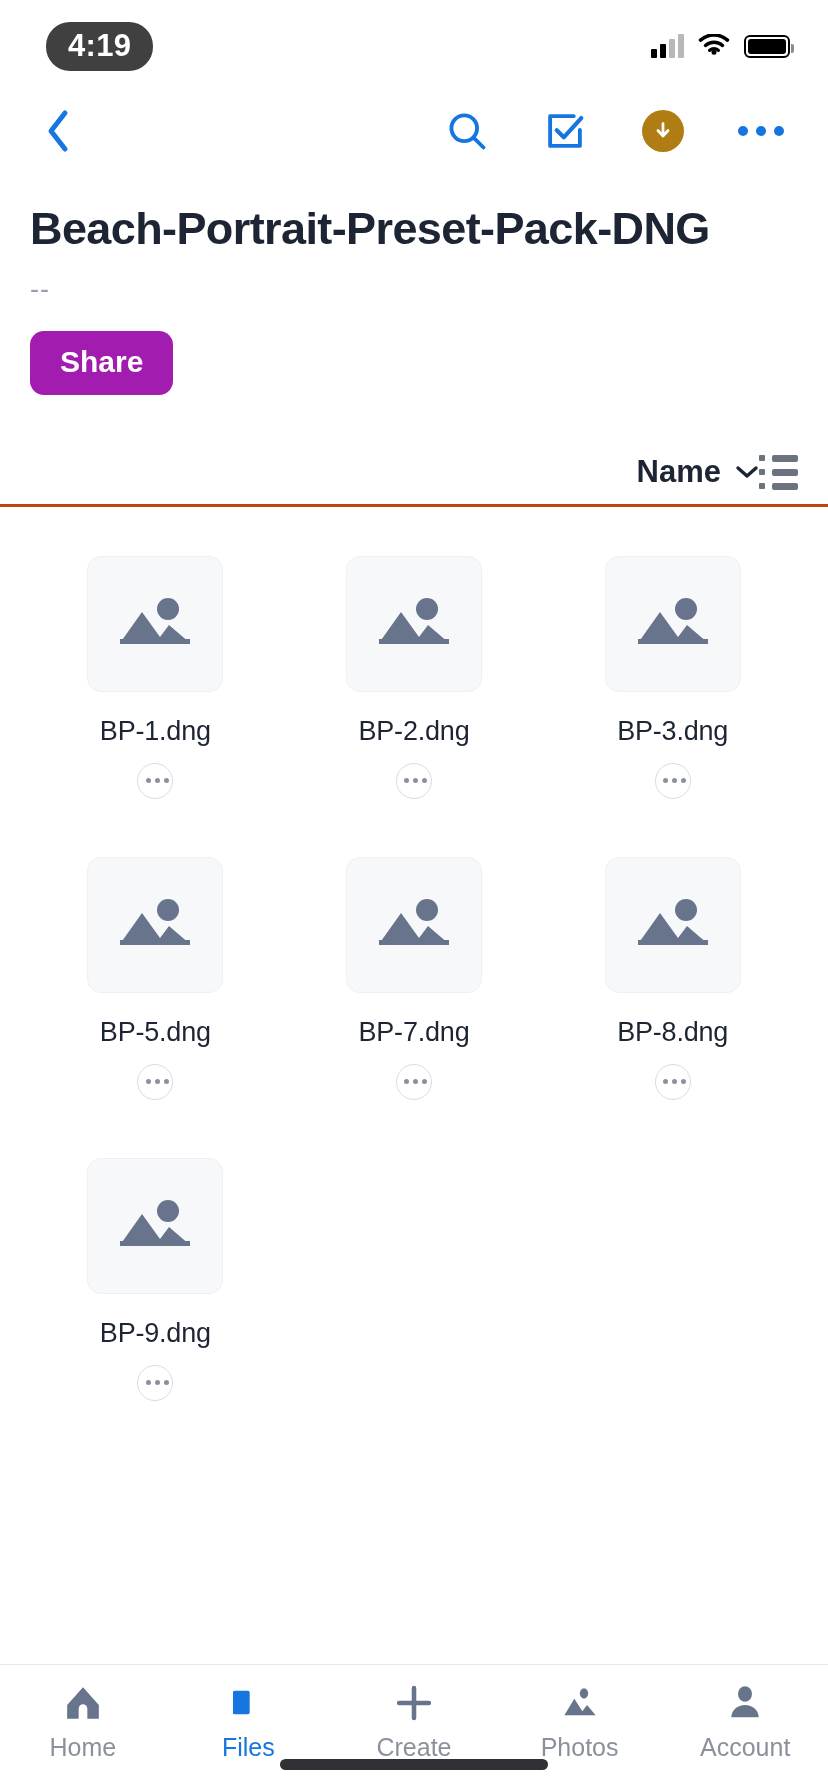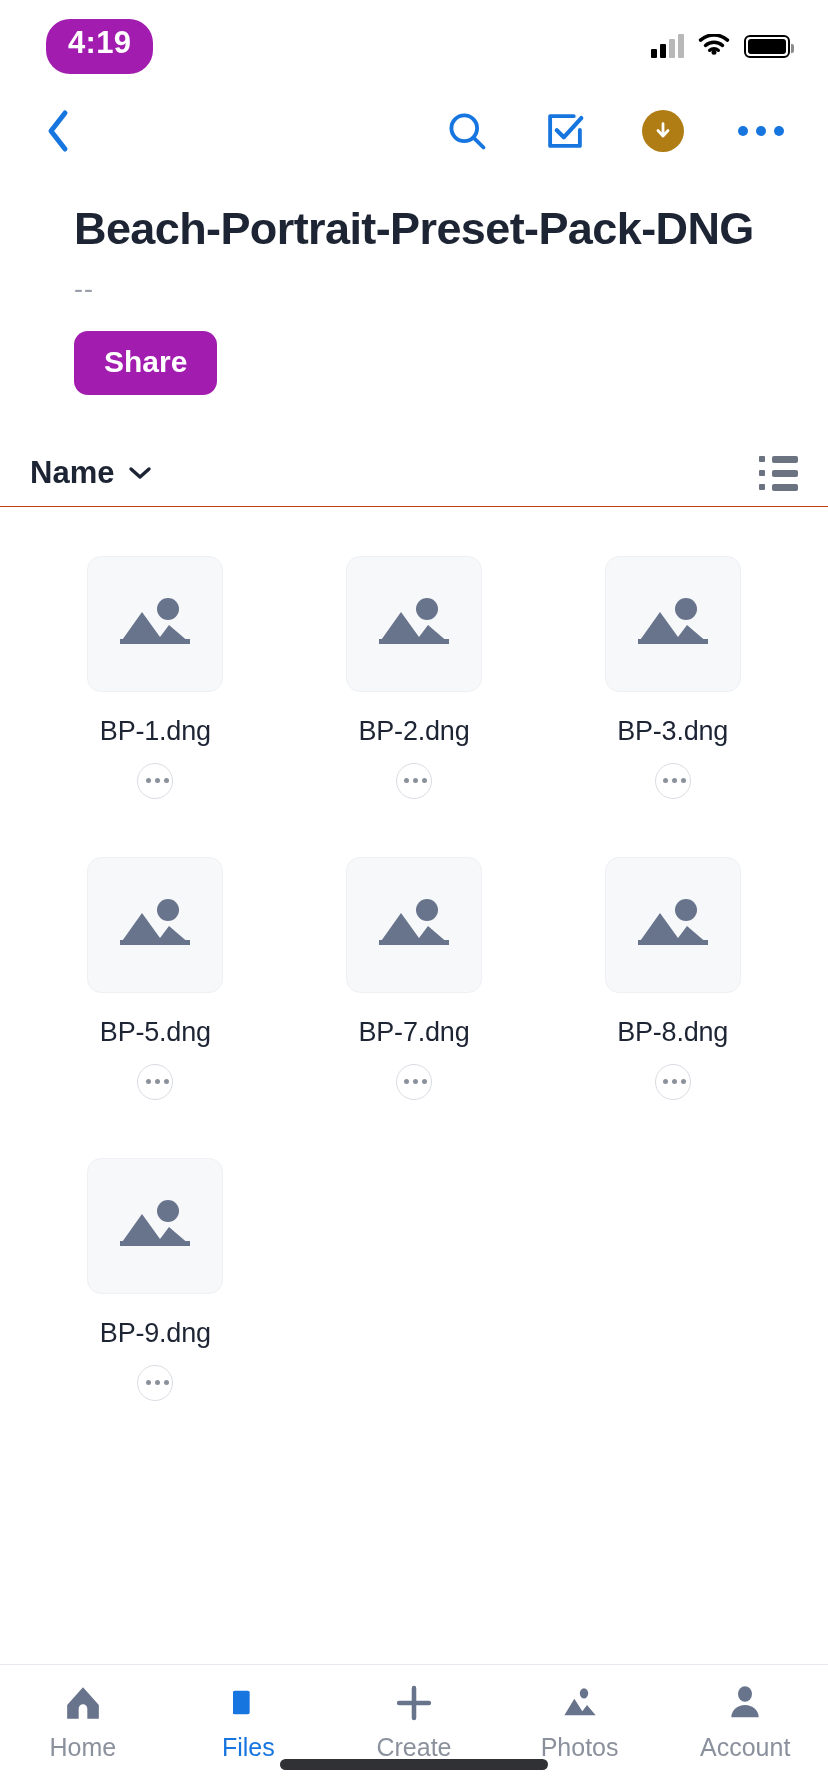--- a/index.html
+++ b/index.html
@@ -12,24 +12,24 @@
   }
   .phone { position: relative; width: 828px; height: 1792px; background:#fff; display:flex; flex-direction:column; }
 
   
   .statusbar {
     height: 92px; flex: 0 0 92px;
     display: flex; align-items: center; justify-content: space-between;
     padding: 0 38px 0 38px;
   }
   .time-pill {
-    background: #a21caf; color:#fff;
+    background: #404040; color:#fff;
     border-radius: 24px;
     font-size: 31px; font-weight: 700;
-    padding: 8px 22px 16px 22px;
+    padding: 8px 22px 10px 22px;
     letter-spacing: .3px;
     line-height: 1;
     margin-left: 8px;
   }
   .status-right { display:flex; align-items:center; gap: 14px; }
   .cellular { display:flex; align-items:flex-end; gap:3px; height:24px; }
   .cellular i { display:block; width:6px; background:#000; border-radius:1px; }
   .cellular i:nth-child(1){ height:9px; }
   .cellular i:nth-child(2){ height:14px; }
   .cellular i:nth-child(3){ height:19px; background:#b8b8b8; }
@@ -49,44 +49,44 @@
   .tb-actions { display:flex; align-items:center; gap: 44px; padding-right: 6px;}
   .tb-btn { width:54px; height:54px; display:flex; align-items:center; justify-content:center; }
   .dl-circle{
     width:42px;height:42px;border-radius:50%;
     background:#b07d14;display:flex;align-items:center;justify-content:center;
   }
   .dots-h { display:flex; gap:8px; }
   .dots-h i { width:10px;height:10px;border-radius:50%;background:#1775e0; display:block;}
 
   
-  .header { padding: 34px 30px 0 30px; margin-left: 44px; }
+  .header { padding: 34px 30px 0 30px; }
   .folder-title{
     font-size: 45px; font-weight: 700; color:#1d2433;
     letter-spacing:-.6px; line-height:1.1; white-space:nowrap;
   }
   .folder-sub{ margin-top: 22px; font-size: 27px; color:#9aa0ab; letter-spacing:1px; line-height:1;}
   .share-btn{
     margin-top: 28px;
     display:inline-flex; align-items:center; justify-content:center;
     background:#a21caf; color:#fff;
     font-size:30px; font-weight:700;
     border-radius:14px;
     padding: 14px 30px 16px 30px;
     border:none;
     font-family:"Liberation Sans", sans-serif;
   }
 
   
   .sortbar{
     margin-top: 46px;
     height: 66px;
-    display:flex; align-items:center; justify-content:space-between;
+    display:flex; align-items:center; justify-content:flex-end;
     padding: 0 30px;
-    border-bottom: 1px solid #c2410c;
+    border-bottom: 3px solid #c2410c;
   }
   .sort-left{ display:flex; align-items:center; gap:14px; }
   .sort-label{ font-size:31px; font-weight:700; color:#1d2433; }
   .list-toggle{ display:flex; flex-direction:column; gap:7px; }
   .lt-row{ display:flex; align-items:center; gap:7px; }
   .lt-dot{ width:6px; height:6px; background:#6b7280; border-radius:1px; display:block;}
   .lt-bar{ width:26px; height:7px; background:#6b7280; border-radius:2px; display:block;}
 
   
   .grid-wrap{ flex:1; overflow:hidden; padding: 49px 0 0 0; }

